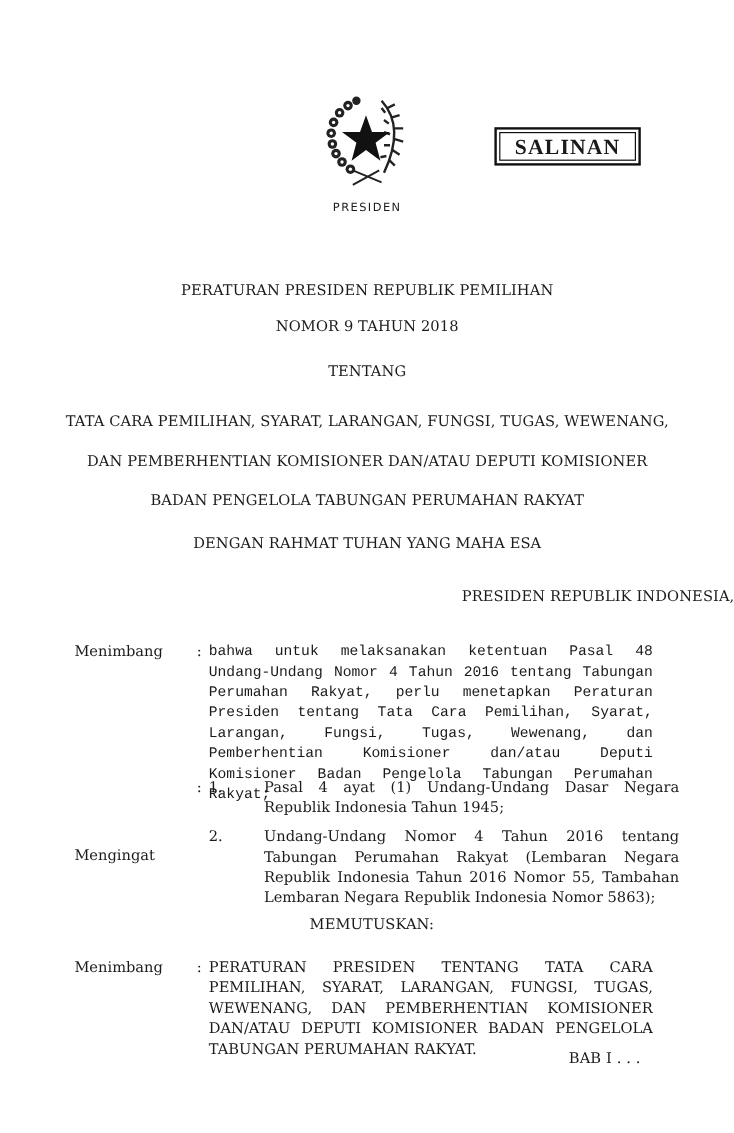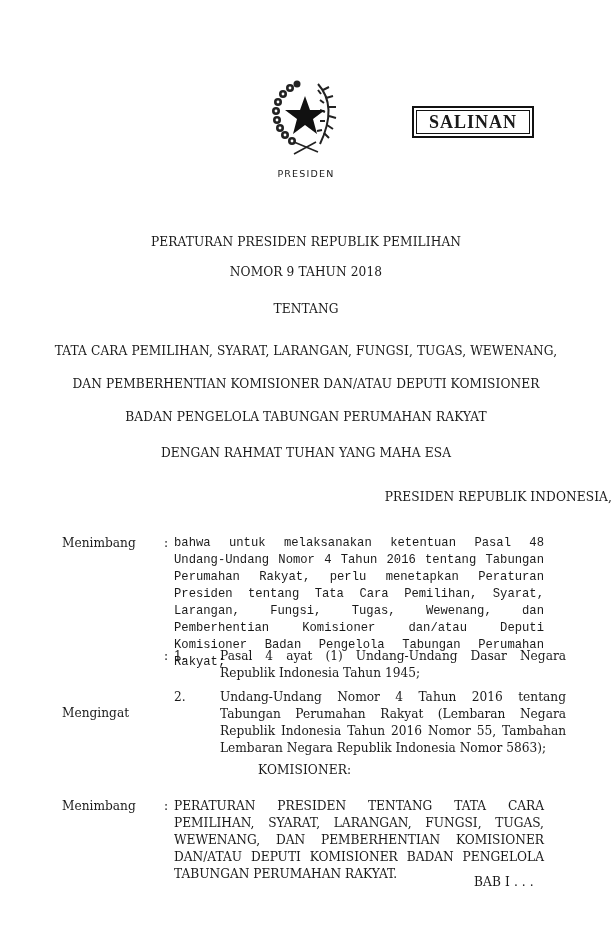--- a/index.html
+++ b/index.html
@@ -83,19 +83,19 @@
 <div class="colon" style="top:536px;">:</div>
 <div class="body-text" style="top:535px;font-family:Liberation Mono, monospace;">bahwa untuk melaksanakan ketentuan Pasal 48 Undang-Undang Nomor 4 Tahun 2016 tentang Tabungan Perumahan Rakyat, perlu menetapkan Peraturan Presiden tentang Tata Cara Pemilihan, Syarat, Larangan, Fungsi, Tugas, Wewenang, dan Pemberhentian Komisioner dan/atau Deputi Komisioner Badan Pengelola Tabungan Perumahan Rakyat;</div>
 
 <div class="label" style="top:686px;margin-top:20px;">Mengingat</div>
 <div class="colon" style="top:649px;">:</div>
 <div class="num" style="top:649px;">1.</div>
 <div class="item-text" style="top:648px;">Pasal 4 ayat (1) Undang-Undang Dasar Negara Republik Indonesia Tahun 1945;</div>
 <div class="num" style="top:690px;">2.</div>
 <div class="item-text" style="top:689px;">Undang-Undang Nomor 4 Tahun 2016 tentang Tabungan Perumahan Rakyat (Lembaran Negara Republik Indonesia Tahun 2016 Nomor 55, Tambahan Lembaran Negara Republik Indonesia Nomor 5863);</div>
 
-<div class="abs t" style="left:258px; top:763px;">KOMISIONER:</div>
+<div class="abs t" style="left:258px; top:763px;">MEMUTUSKAN:</div>
 
 <div class="label" style="top:799px;">Menimbang</div>
 <div class="colon" style="top:799px;">:</div>
 <div class="body-text" style="top:798px;">PERATURAN PRESIDEN TENTANG TATA CARA PEMILIHAN, SYARAT, LARANGAN, FUNGSI, TUGAS, WEWENANG, DAN PEMBERHENTIAN KOMISIONER DAN/ATAU DEPUTI KOMISIONER BADAN PENGELOLA TABUNGAN PERUMAHAN RAKYAT.</div>
 
 <div class="abs t" style="left:474px; top:875px;">BAB I . . .</div>
 
 </body></html>

